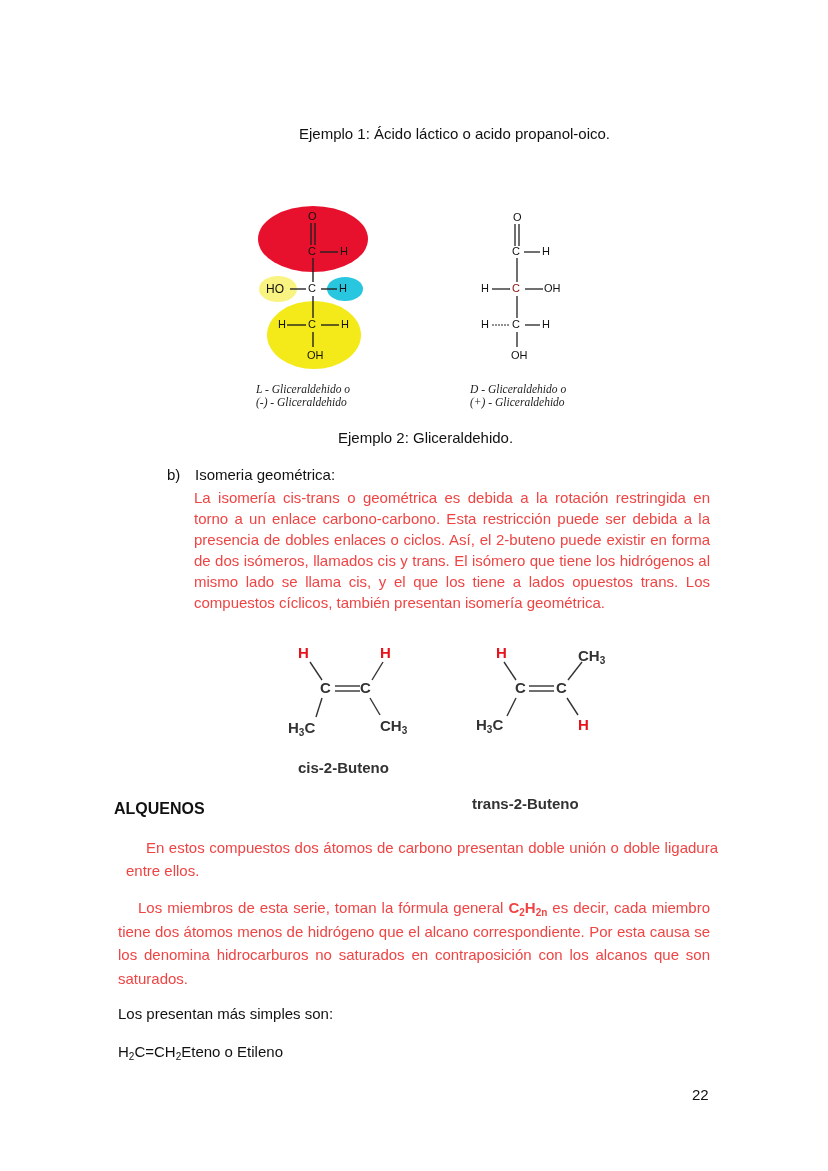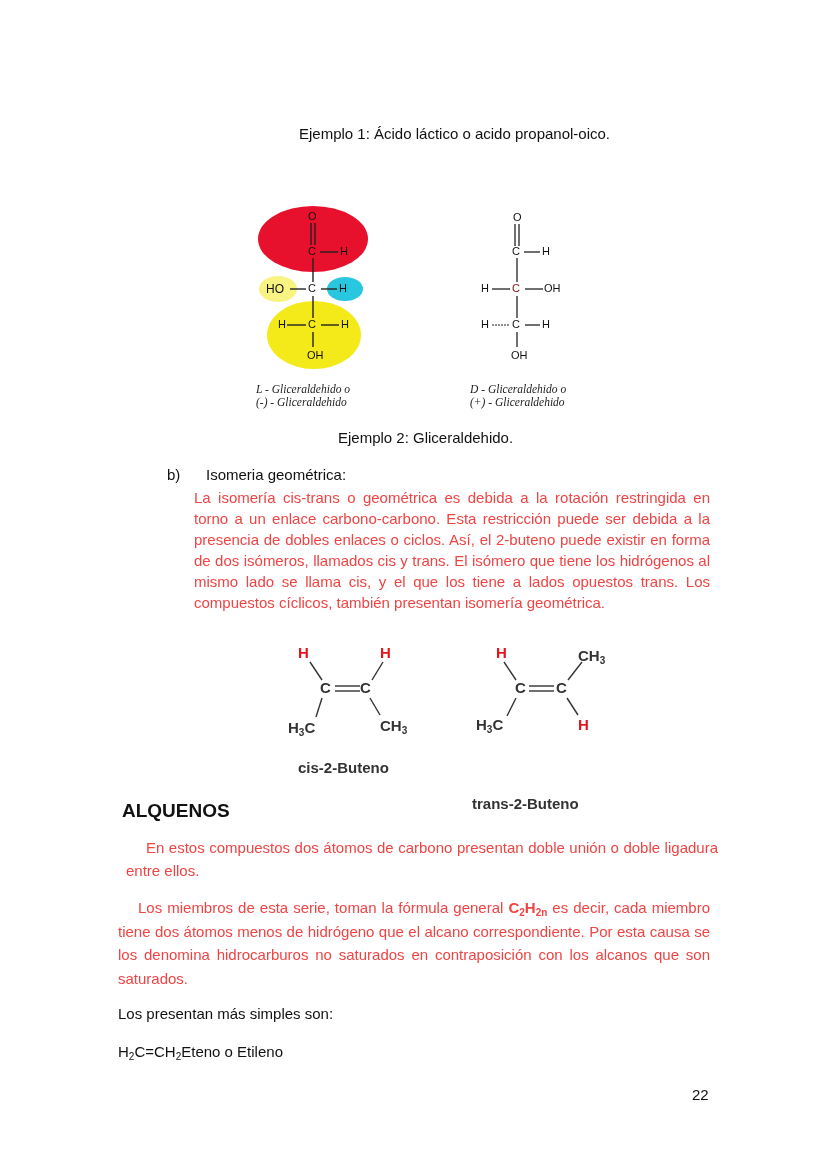--- a/index.html
+++ b/index.html
@@ -76,21 +76,21 @@
   <span class="abs" style="left:71px; top:144px; font-size:11px;">OH</span>
   <div class="abs it" style="left:30px; top:178px; white-space:nowrap;">
     <div>D - Gliceraldehido o</div>
     <div>(+) - Gliceraldehido</div>
   </div>
 </div>
 
 <div class="abs caption" style="left:338px; top:429px;">Ejemplo 2: Gliceraldehido.</div>
 
 <div class="abs caption" style="left:167px; top:466px;">b)</div>
-<div class="abs caption" style="left:206px; top:466px;">Isomeria geométrica:</div>
+<div class="abs caption" style="left:195px; top:466px;">Isomeria geométrica:</div>
 <div class="abs para" style="left:194px; top:487px; width:516px;">La isomería cis-trans o geométrica es debida a la rotación restringida en torno a un enlace carbono-carbono. Esta restricción puede ser debida a la presencia de dobles enlaces o ciclos. Así, el 2-buteno puede existir en forma de dos isómeros, llamados cis y trans. El isómero que tiene los hidrógenos al mismo lado se llama cis, y el que los tiene a lados opuestos trans. Los compuestos cíclicos, también presentan isomería geométrica.</div>
 
 <div class="fig" style="left:280px; top:638px; width:160px; height:145px;">
   <svg width="160" height="110" viewBox="0 0 160 110">
     <line x1="30" y1="24" x2="42" y2="42" stroke="#333" stroke-width="1.4"></line>
     <line x1="103" y1="24" x2="92" y2="42" stroke="#333" stroke-width="1.4"></line>
     <line x1="55" y1="48" x2="80" y2="48" stroke="#333" stroke-width="1.4"></line>
     <line x1="55" y1="53" x2="80" y2="53" stroke="#333" stroke-width="1.4"></line>
     <line x1="42" y1="60" x2="36" y2="79" stroke="#333" stroke-width="1.4"></line>
     <line x1="90" y1="60" x2="100" y2="77" stroke="#333" stroke-width="1.4"></line>
@@ -115,21 +115,21 @@
   </svg>
   <span class="abs lbl" style="left:24px; top:6px; color:#e8141c;">H</span>
   <span class="abs lbl" style="left:106px; top:9px;">CH<sub>3</sub></span>
   <span class="abs lbl" style="left:43px; top:41px;">C</span>
   <span class="abs lbl" style="left:84px; top:41px;">C</span>
   <span class="abs lbl" style="left:4px; top:78px;">H<sub>3</sub>C</span>
   <span class="abs lbl" style="left:106px; top:78px; color:#e8141c;">H</span>
   <span class="abs lbl" style="left:0; top:125px;margin-top:32px;">trans-2-Buteno</span>
 </div>
 
-<div class="abs" style="left:122px; top:800px; font-size:19px; font-weight:bold;">ALQUENOS</div>
+<div class="abs" style="left:114px; top:800px; font-size:16px; font-weight:bold;">ALQUENOS</div>
 
 <div class="abs para" style="left:118px; top:836px; width:592px; line-height:23px; text-indent:20px;margin-left:8px;">En estos compuestos dos átomos de carbono presentan doble unión o doble ligadura entre ellos.</div>
 
 <div class="abs para" style="left:118px; top:896px; width:592px; line-height:23.5px; text-indent:20px;"><span>Los miembros de esta serie, toman la fórmula general </span><b><span>C</span><sub>2</sub><span>H</span><sub>2n</sub></b><span> es decir, cada miembro tiene dos átomos menos de hidrógeno que el alcano correspondiente. Por esta causa se los denomina hidrocarburos no saturados en contraposición con los alcanos que son saturados.</span></div>
 
 <div class="abs caption" style="left:118px; top:1005px;">Los presentan más simples son:</div>
 
 <div class="abs caption" style="left:118px; top:1043px;"><span>H</span><sub>2</sub><span>C=CH</span><sub>2</sub><span>Eteno o Etileno</span></div>
 
 <div class="abs caption" style="left:692px; top:1086px;">22</div>

